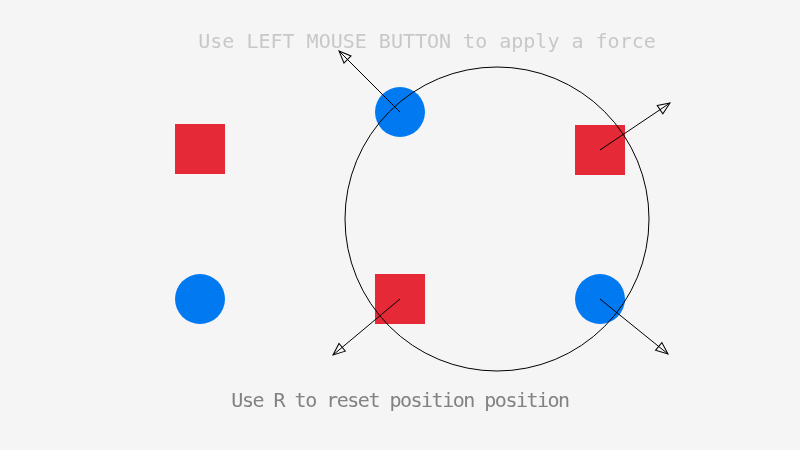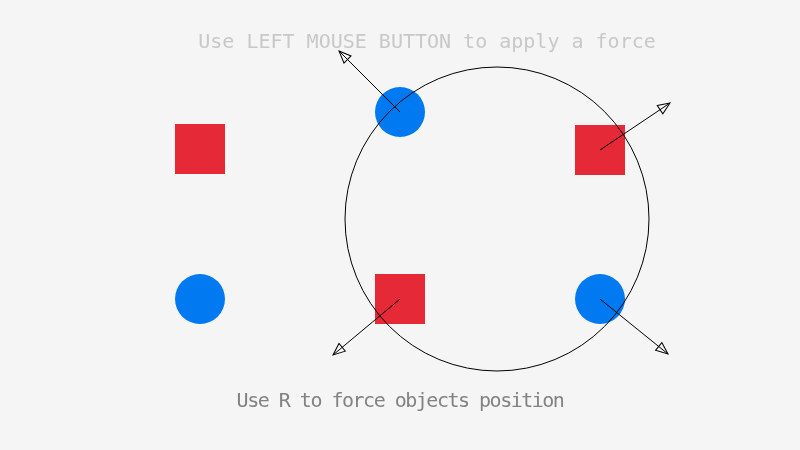--- a/index.html
+++ b/index.html
@@ -40,14 +40,14 @@
       <rect x="575" y="125" width="50" height="50" fill="#e62937"></rect>
       <rect x="375" y="274" width="50" height="50" fill="#e62937"></rect>
       <circle cx="600" cy="299" r="25" fill="#0079f1"></circle>
       <circle cx="497" cy="219" r="152" fill="none" stroke="#000000" stroke-width="1"></circle>
       <line x1="400" y1="112" x2="339" y2="51" stroke="#000000" stroke-width="1" marker-end="url(#arrowhead)"></line>
       <line x1="600" y1="150" x2="670" y2="103" stroke="#000000" stroke-width="1" marker-end="url(#arrowhead)"></line>
       <line x1="400" y1="299" x2="333" y2="355" stroke="#000000" stroke-width="1" marker-end="url(#arrowhead)"></line>
       <line x1="600" y1="299" x2="668" y2="354" stroke="#000000" stroke-width="1" marker-end="url(#arrowhead)"></line>
     </svg>
   <div class="hint hint-top" style="color: rgb(200, 200, 200);">Use LEFT MOUSE BUTTON to apply a force</div>
-  <div class="hint hint-bottom" style="color: rgb(130, 130, 130);">Use R to force objects position</div>
+  <div class="hint hint-bottom" style="color: rgb(130, 130, 130);">Use R to reset position position</div>
 </div>
 
 </body></html>

